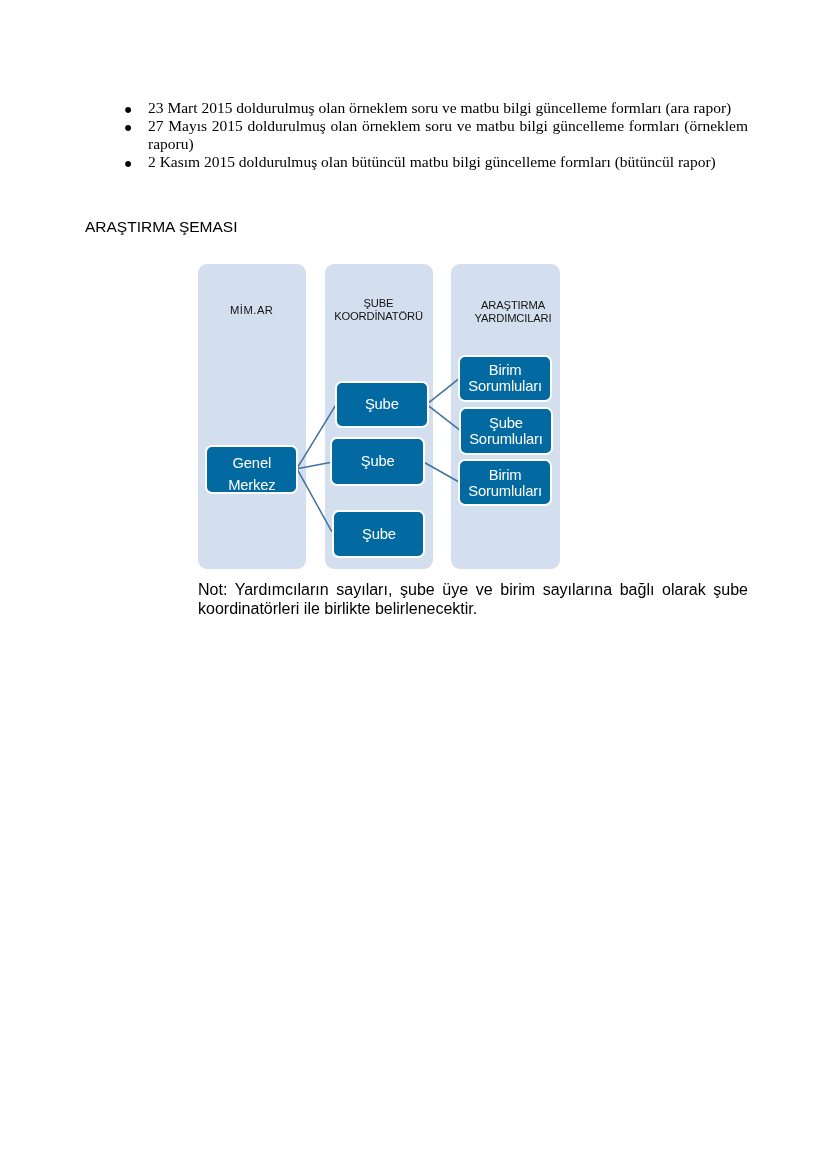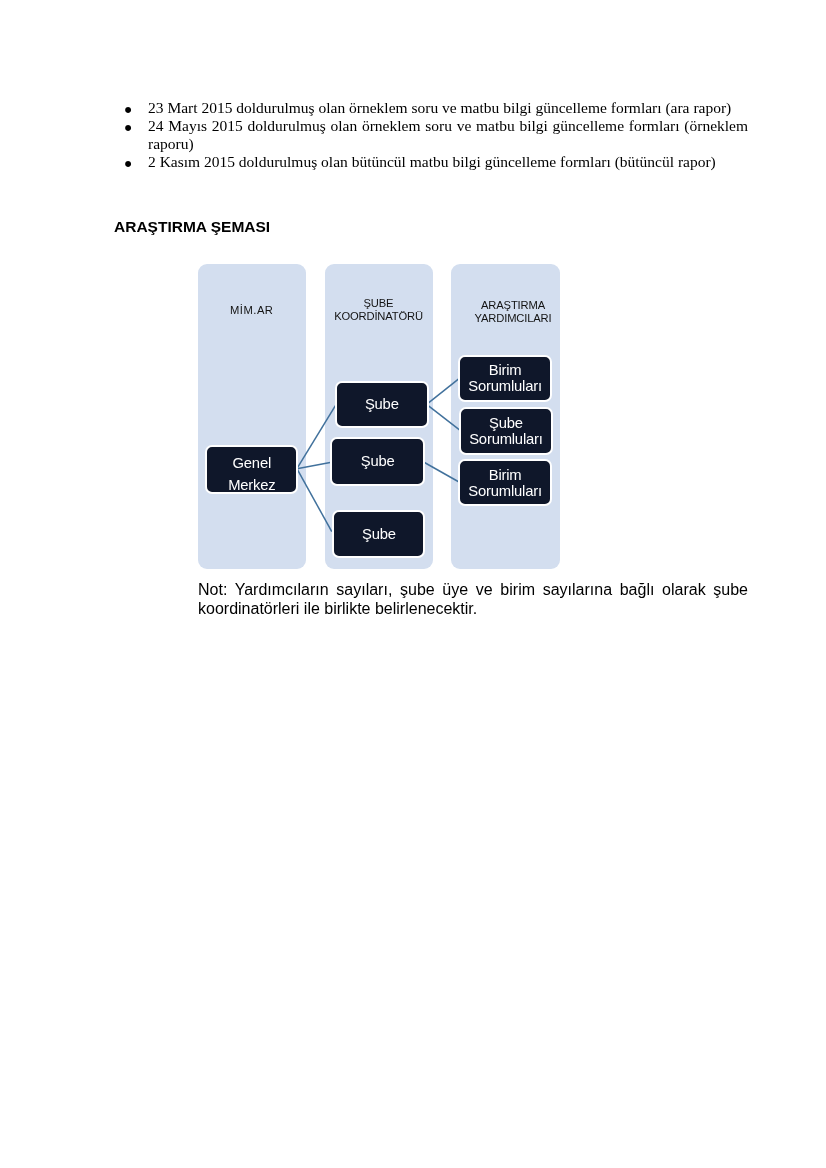--- a/index.html
+++ b/index.html
@@ -8,54 +8,54 @@
         transform:translateZ(0);}
 
   
   .bullet-list{position:absolute;left:99px;top:98.9px;width:649px;}
   .bullet-item{position:relative;padding-left:49px;font-size:15.5px;line-height:18.15px;
                text-align:justify;text-justify:inter-word;}
   .bullet-item .dot{position:absolute;left:25.2px;top:8.1px;width:12px;
                     font-size:22px;line-height:6px;color:#000;}
   .bullet-item .txt{display:block;font-family:Liberation Serif, serif;}
 
-  .heading{position:absolute;left:114px;font-size:15.5px;line-height:19px;font-weight:bold;white-space:nowrap;}
+  .heading{position:absolute;left:85px;font-size:15.5px;line-height:19px;font-weight:normal;white-space:nowrap;}
   .subheading{position:absolute;left:99px;font-size:15.5px;line-height:19px;white-space:nowrap;}
   .subheading b{font-weight:bold;}
 
   .note{position:absolute;left:198px;top:581.3px;width:550px;font-size:16px;line-height:18.4px;
         text-align:justify;text-justify:inter-word;}
 
   
   .diagram{position:absolute;left:0;top:0;width:826px;height:1168px;}
   .panel{position:absolute;background:#D3DEEF;border-radius:9px;}
   .panel-title{position:absolute;text-align:center;color:#131313;
                font-size:11.2px;line-height:12.7px;letter-spacing:-0.15px;}
   .panel-title.spaced{letter-spacing:0.5px;text-indent:0.5px;}
-  .nodebox{position:absolute;background:#0f172a;border:2px solid #ffffff;border-radius:7px;
+  .nodebox{position:absolute;background:#0369a1;border:2px solid #ffffff;border-radius:7px;
            box-sizing:border-box;color:#ffffff;display:flex;align-items:center;
            justify-content:center;text-align:center;font-size:14.8px;line-height:16.0px;
            letter-spacing:-0.2px;}
   .nodebox.wide-lead{line-height:21.6px;}
   .nodebox>*{transform:translateZ(0);}
   svg.links{position:absolute;left:0;top:0;width:826px;height:1168px;overflow:visible;}
 </style>
 </head>
 <body>
 
 <div class="page">
 
   <div class="bullet-list">
     <div class="bullet-item">
       <span class="dot">•</span>
       <span class="txt">23 Mart 2015 doldurulmuş olan örneklem soru ve matbu bilgi güncelleme formları (ara rapor)</span>
     </div>
     <div class="bullet-item">
       <span class="dot">•</span>
-      <span class="txt">24 Mayıs 2015 doldurulmuş olan örneklem soru ve matbu bilgi güncelleme formları (örneklem raporu)</span>
+      <span class="txt">27 Mayıs 2015 doldurulmuş olan örneklem soru ve matbu bilgi güncelleme formları (örneklem raporu)</span>
     </div>
     <div class="bullet-item">
       <span class="dot">•</span>
       <span class="txt">2 Kasım 2015 doldurulmuş olan bütüncül matbu bilgi güncelleme formları (bütüncül rapor)</span>
     </div>
   </div>
 
   <div class="heading" style="top:216.6px">ARAŞTIRMA ŞEMASI</div>
 
   <div class="diagram">

